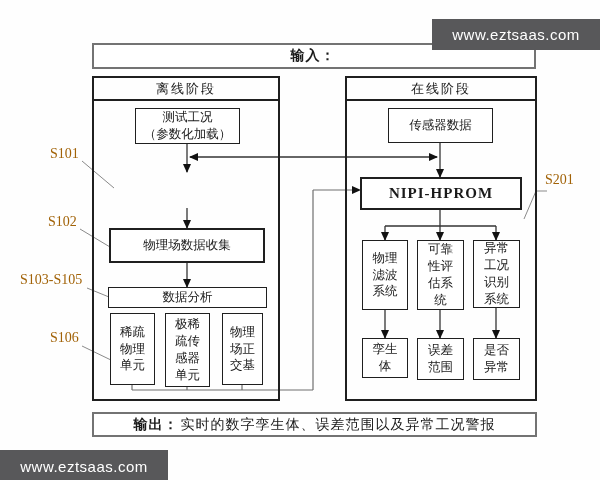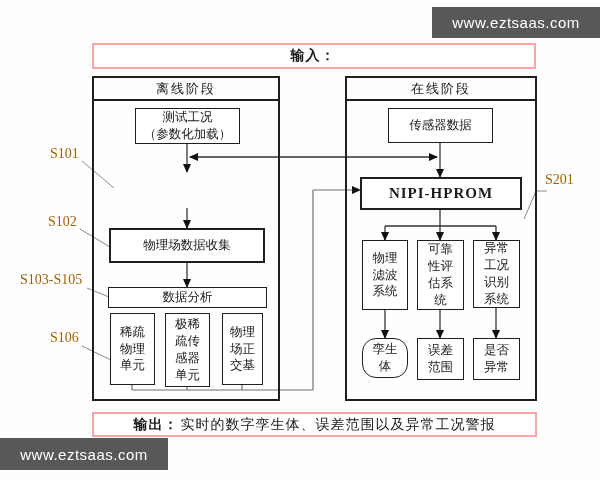--- a/index.html
+++ b/index.html
@@ -8,41 +8,41 @@
     font-family:"Liberation Serif","DejaVu Serif",serif;color:#1a1a1a;
   }
   .lines{position:absolute;left:0;top:0;z-index:1;}
   .box{
     position:absolute;z-index:2;background:#ffffff;border:2px solid #1f1f1f;
     display:flex;align-items:center;justify-content:center;text-align:center;
     box-sizing:border-box;font-size:12.5px;line-height:1.35;white-space:pre-line;
   }
   .thin{border-width:1.5px;}
   .banner{
-    position:absolute;z-index:2;background:#ffffff;border:2px solid #fca5a5;
+    position:absolute;z-index:2;background:#ffffff;border:2px solid #737373;
     display:flex;align-items:center;justify-content:center;box-sizing:border-box;
     font-size:14px;letter-spacing:1px;
   }
   .banner .bold{font-weight:bold;margin-right:2px;}
   .phase{
     position:absolute;z-index:1;border:2px solid #1f1f1f;box-sizing:border-box;background:transparent;
   }
   .phase-title{
     position:absolute;left:0;top:0;width:100%;height:21px;border-bottom:2px solid #1f1f1f;
     display:flex;align-items:center;justify-content:center;font-size:13px;letter-spacing:2px;
     box-sizing:content-box;background:transparent;
   }
   .steplabel{
     position:absolute;z-index:2;font-size:14px;color:#a16207;
     font-family:"Liberation Serif","DejaVu Serif",serif;white-space:nowrap;
   }
   .watermark{
     position:absolute;z-index:4;background:#58585a;color:#ffffff;
     display:flex;align-items:center;justify-content:center;
-    font-family:"Liberation Sans","DejaVu Sans",sans-serif;font-size:15px;letter-spacing:0.5px;
+    font-family:"Liberation Sans","DejaVu Sans",sans-serif;font-size:15px;letter-spacing:0.5px;margin-top:12px;
   }
   .nipi{font-weight:bold;font-size:15px;letter-spacing:1px;white-space:nowrap;}
 </style>
 </head>
 <body>
 
 <div class="stage">
 
   <svg class="lines" width="600" height="480" viewBox="0 0 600 480">
 
@@ -132,21 +132,21 @@
 滤波
 系统</div>
   <div class="box thin" style="left:417px;top:240px;width:47px;height:70px;">可靠
 性评
 估系
 统</div>
   <div class="box thin" style="left:473px;top:240px;width:47px;height:68px;">异常
 工况
 识别
 系统</div>
-  <div class="box thin" style="left:362px;top:338px;width:46px;height:40px;border-radius:14px;">孪生
+  <div class="box thin" style="left:362px;top:338px;width:46px;height:40px;">孪生
 体</div>
   <div class="box thin" style="left:417px;top:338px;width:47px;height:42px;">误差
 范围</div>
   <div class="box thin" style="left:473px;top:338px;width:47px;height:42px;">是否
 异常</div>
 
   <div class="banner" style="left:92px;top:412px;width:445px;height:25px;">
     <span class="bold">输出：</span>
     <span>实时的数字孪生体、误差范围以及异常工况警报</span>
   </div>

